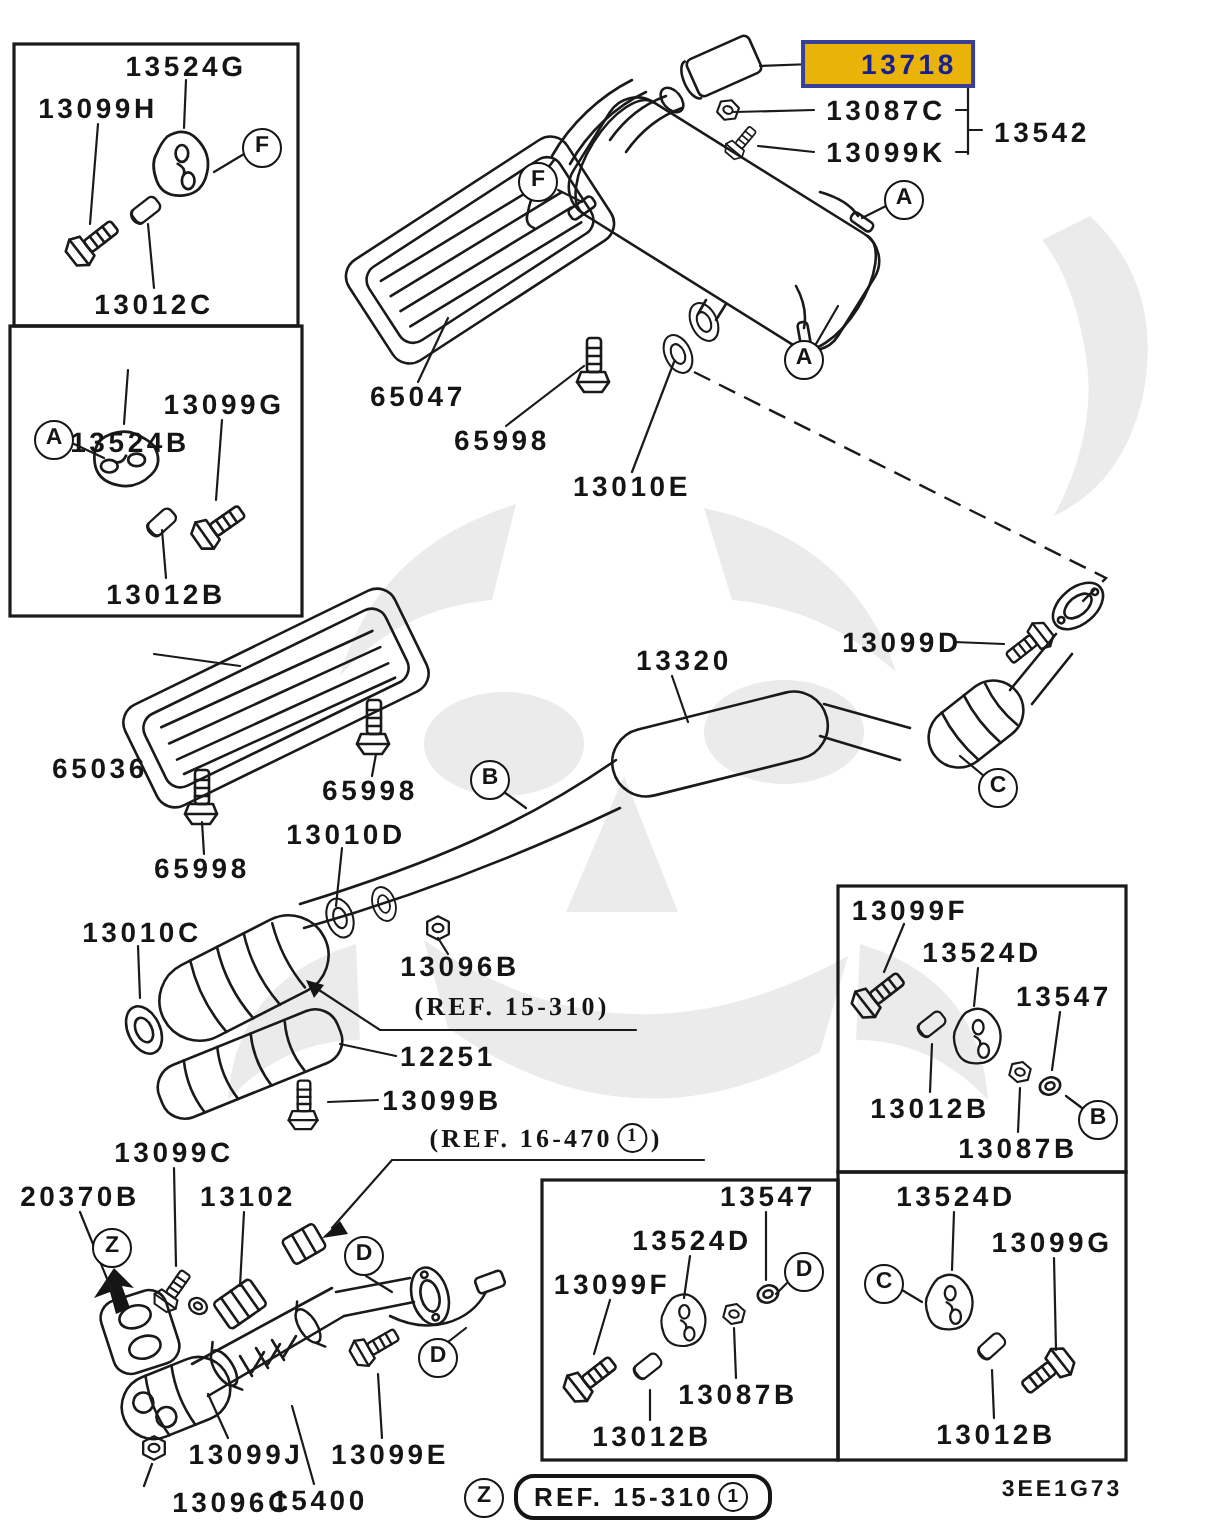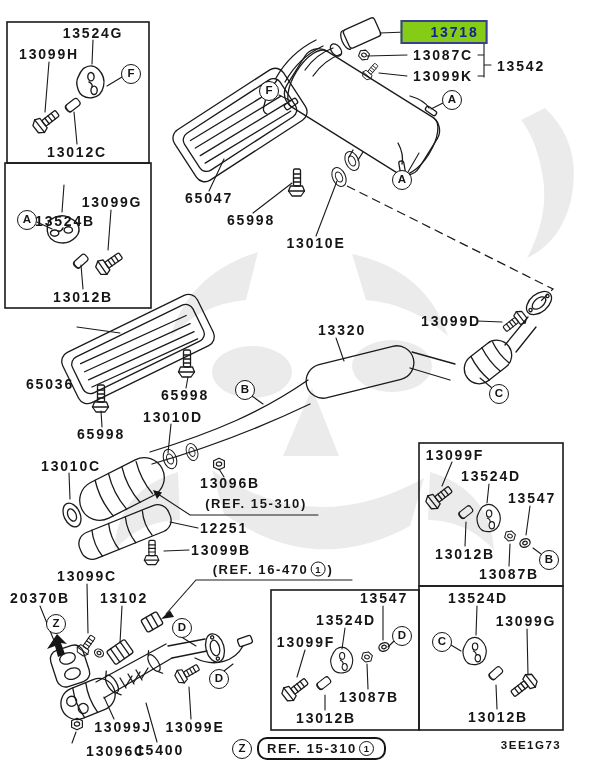--- a/index.html
+++ b/index.html
@@ -7,21 +7,21 @@
          font-family:"Liberation Sans",sans-serif;}
   #art{position:absolute;left:0;top:0;}
   .plabel{position:absolute;transform:translate(-50%,-50%);font-weight:bold;font-size:14px;
           letter-spacing:1.8px;color:#151515;white-space:nowrap;line-height:1;}
   .plabel.hl{padding:3px 7px 3px 9px;border:2px solid #3a3f96;background:#a9b0e0;color:#16208e;}
   .callout{position:absolute;transform:translate(-50%,-50%);width:20px;height:20px;box-sizing:border-box;
            border:1.8px solid #151515;border-radius:50%;background:#fff;display:flex;align-items:center;
            justify-content:center;font-weight:bold;font-size:11.5px;color:#151515;line-height:1;}
   .callout.rp{position:static;transform:none;flex:0 0 auto;}
   .refnote{position:absolute;transform:translate(-50%,-50%);display:flex;align-items:center;
-           font-weight:bold;font-size:13px;letter-spacing:1.6px;color:#151515;white-space:nowrap;line-height:1;}
+           font-weight:bold;font-size:13px;letter-spacing:1.6px;color:#151515;white-space:nowrap;line-height:1;font-family:Liberation Serif, serif;}
   .circ{display:inline-flex;align-items:center;justify-content:center;width:15px;height:15px;
         box-sizing:border-box;border:1.6px solid #151515;border-radius:50%;font-size:9.5px;
         letter-spacing:0;margin:0 2px;background:#fff;}
   .refplate{position:absolute;display:flex;align-items:center;gap:5px;}
   .refbox{display:inline-flex;align-items:center;border:2px solid #151515;border-radius:10px;
           padding:2px 8px;font-weight:bold;font-size:13px;letter-spacing:1.6px;color:#151515;
           background:#fff;line-height:1;white-space:nowrap;}
   .code{position:absolute;transform:translate(-50%,-50%);font-weight:bold;font-size:11.5px;
         letter-spacing:1.5px;color:#151515;}
   svg .ln{stroke:#1a1a1a;stroke-width:1.3;fill:none;stroke-linecap:round;stroke-linejoin:round;}
@@ -271,21 +271,21 @@
 </div>
 
 <div class="code" style="left:531px;top:745px;">3EE1G73</div>
 
 <div class="plabel" style="left: 93px; top: 33px;">13524G</div>
     <div class="plabel" style="left: 49px; top: 54px;">13099H</div>
     <div class="plabel" style="left: 77px; top: 152px;">13012C</div>
     <div class="plabel" style="left: 65px; top: 177px; margin-top: 44px;">13524B</div>
     <div class="plabel" style="left: 112px; top: 202px;">13099G</div>
     <div class="plabel" style="left: 83px; top: 297px;">13012B</div>
-    <div class="plabel hl" style="left: 444px; top: 32px; background: #84cc16; border-color: rgb(58, 63, 150); color: rgb(22, 32, 142); padding-left: 28px;">13718</div>
+    <div class="plabel hl" style="left: 444px; top: 32px; background: #eab308; border-color: rgb(58, 63, 150); color: rgb(22, 32, 142); padding-left: 28px;">13718</div>
     <div class="plabel" style="left: 443px; top: 55px;">13087C</div>
     <div class="plabel" style="left: 443px; top: 76px;">13099K</div>
     <div class="plabel" style="left: 521px; top: 66px;">13542</div>
     <div class="plabel" style="left: 209px; top: 198px;">65047</div>
     <div class="plabel" style="left: 251px; top: 220px;">65998</div>
     <div class="plabel" style="left: 316px; top: 243px;">13010E</div>
     <div class="plabel" style="left: 342px; top: 330px;">13320</div>
     <div class="plabel" style="left: 451px; top: 321px;">13099D</div>
     <div class="plabel" style="left: 50px; top: 344px; margin-top: 40px;">65036</div>
     <div class="plabel" style="left: 185px; top: 395px;">65998</div>

